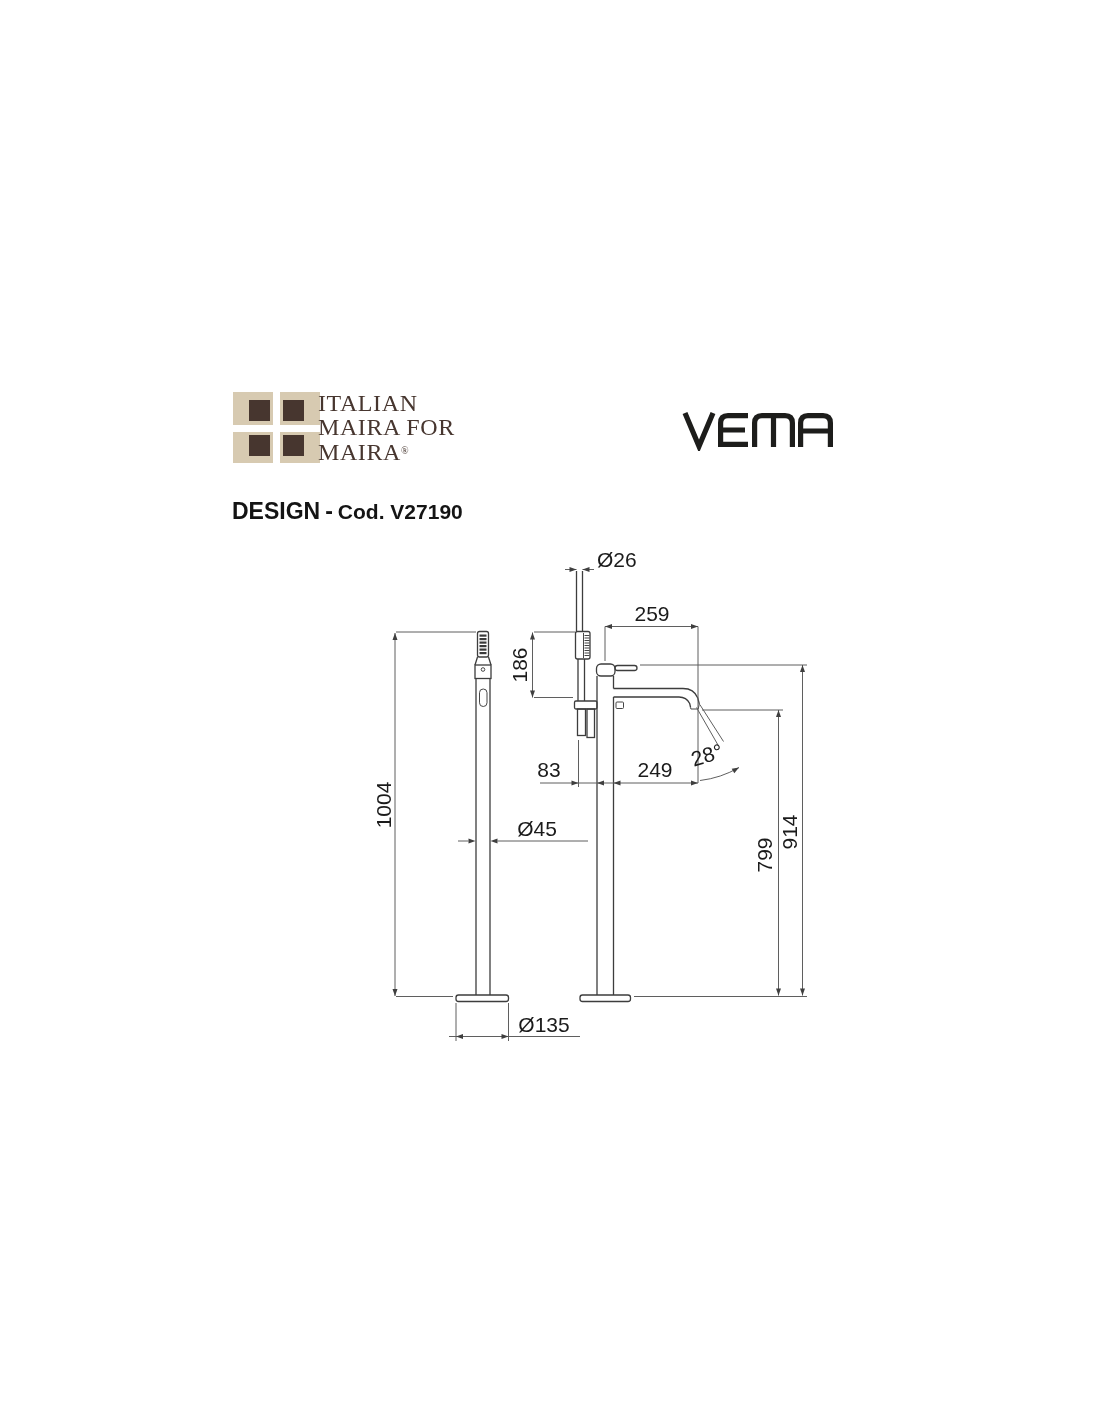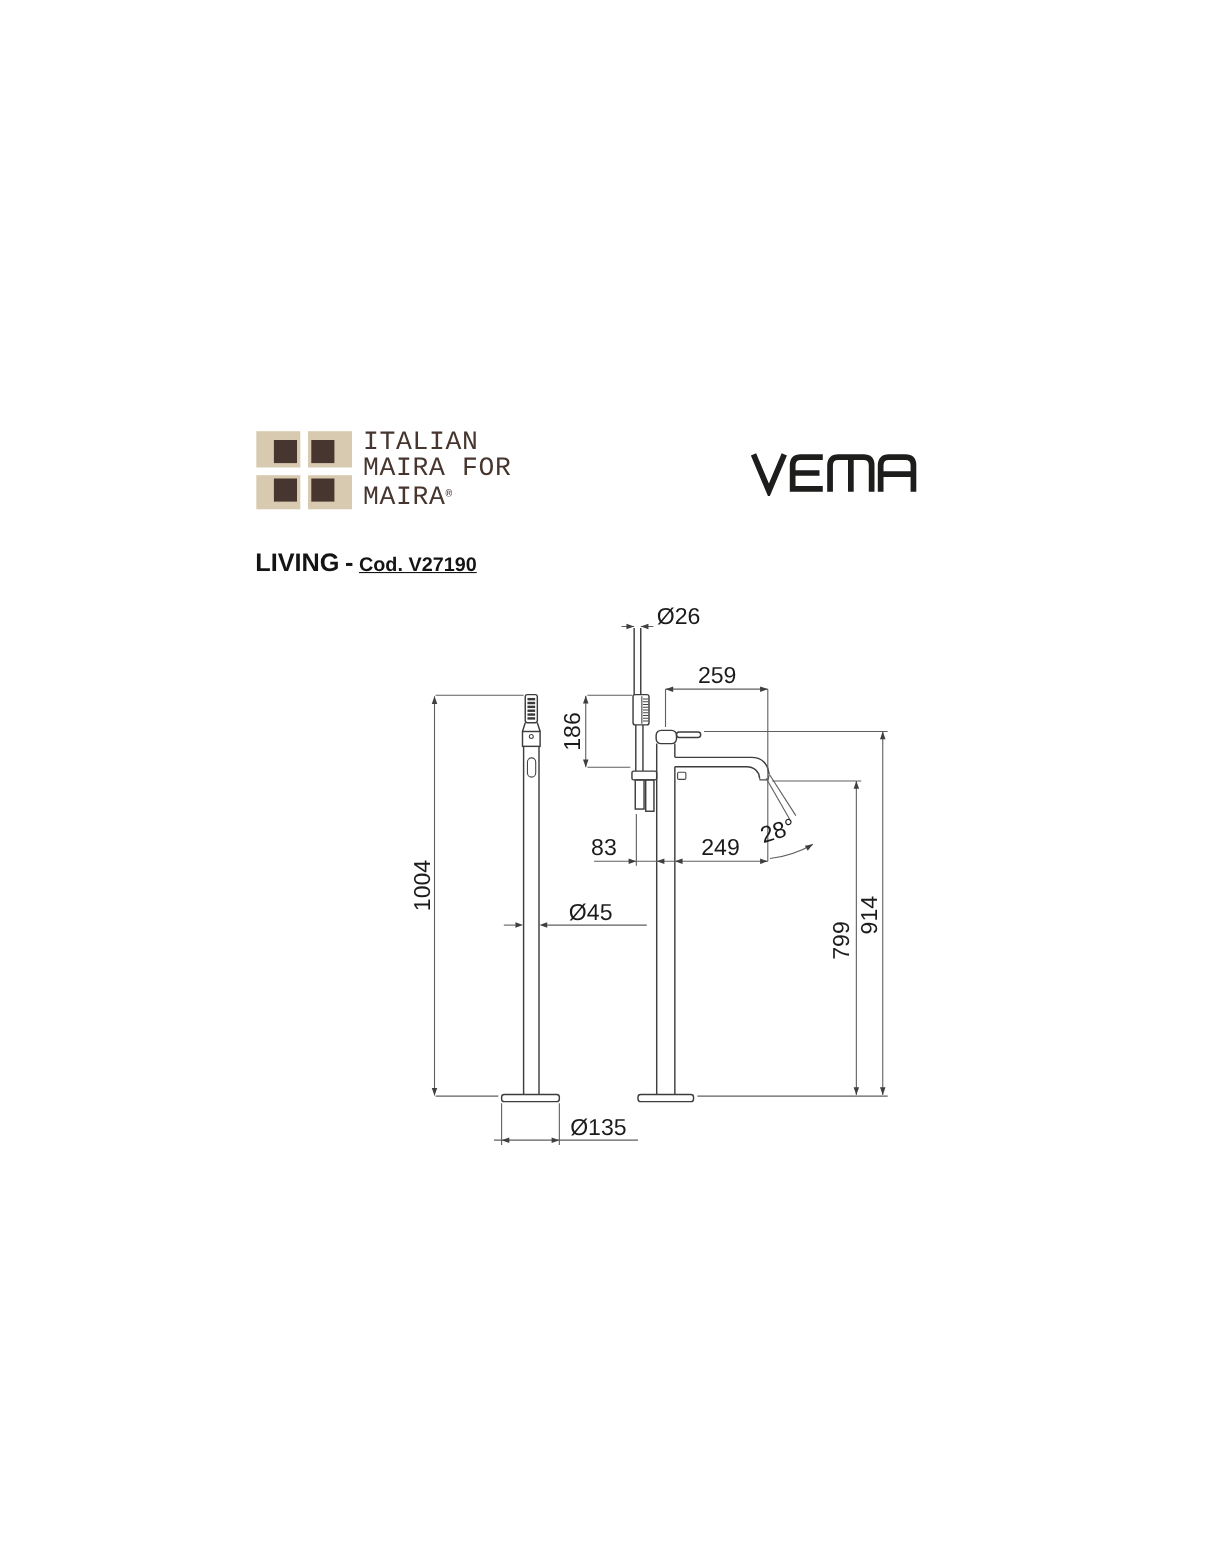--- a/index.html
+++ b/index.html
@@ -7,33 +7,33 @@
   .abs{position:absolute;}
 
   
   .idfl-logo{left:233px;top:392px;width:87px;height:71px;display:grid;grid-template-columns:40px 40px;grid-template-rows:33px 31px;gap:7px;}
   .idfl-tile{position:relative;}
   .idfl-dark{position:absolute;width:21px;height:21px;}
   .tile-tl .idfl-dark{right:3px;bottom:4px;}
   .tile-tr .idfl-dark{left:3px;bottom:4px;}
   .tile-bl .idfl-dark{right:3px;top:3px;}
   .tile-br .idfl-dark{left:3px;top:3px;}
-  .idfl-text{left:330px;top:391px;font-family:Liberation Mono, monospace;font-size:24px;line-height:24px;letter-spacing:0.6px;font-weight:500;}
+  .idfl-text{left:318px;top:391px;font-family:Liberation Serif, serif;font-size:24px;line-height:24px;letter-spacing:0.6px;font-weight:500;}
   .idfl-text sup{font-size:10px;vertical-align:6px;letter-spacing:0;}
 
   
   .vema{left:678px;top:401px;}
 
   
   .title-block{left:232px;top:497px;width:560px;}
   .title-line{font-size:21px;font-weight:bold;line-height:26.5px;color:#141414;}
   .model-line{margin-top:1px;font-weight:bold;color:#141414;}
   .model-name{font-size:23px;}
   .model-sep{font-size:23px;margin:0 5px;}
-  .model-code{font-size:18px;text-decoration:underline;}
+  .model-code{font-size:21px;}
 
   
   .drawing{left:370px;top:548px;}
   .obj{stroke:#3d3d3d;stroke-width:1.3;fill:none;}
   .objthin{stroke:#474747;stroke-width:1;fill:none;}
   .objfill{fill:#3a3a3a;stroke:none;}
   .dim{stroke:#5f5f5f;stroke-width:1;fill:none;}
   .arr{fill:#3f3f3f;stroke:none;}
   .dtext{font-size:21px;fill:#1b1b1b;font-family:"Liberation Sans",sans-serif;}
 </style>
@@ -65,21 +65,21 @@
   <g stroke="#1d1d1b" stroke-width="5.2" fill="none">
     <path d="M7,12 L21,45.3 L35,12" stroke-linejoin="miter"></path>
     <path d="M70,14.6 L50,14.6 Q42.6,14.6 42.6,22 L42.6,43.4 L70,43.4 M42.6,29 L67,29"></path>
     <path d="M76.6,46 L76.6,22 Q76.6,14.6 84,14.6 L107,14.6 Q114.4,14.6 114.4,22 L114.4,46 M95.5,46 L95.5,14.6"></path>
     <path d="M122.6,46 L122.6,22 Q122.6,14.6 130,14.6 L145,14.6 Q152.4,14.6 152.4,22 L152.4,46 M122.6,30 L152.4,30"></path>
   </g>
 </svg>
 
 <div class="abs title-block">
   <div class="model-line">
-    <span class="model-name">LIVING</span><span class="model-sep">-</span><span class="model-code">Cod. V27190</span>
+    <span class="model-name">DESIGN</span><span class="model-sep">-</span><span class="model-code">Cod. V27190</span>
   </div>
 </div>
 
 <svg class="abs drawing" width="450" height="497" viewBox="370 548 450 497">
 
   <g>
 
     <rect class="obj" x="477.5" y="631.5" width="11" height="25.5" rx="2"></rect>
     <rect class="objfill" x="479.5" y="634.5" width="7" height="2.2"></rect>
     <rect class="objfill" x="479.5" y="638" width="7" height="2.2"></rect>

